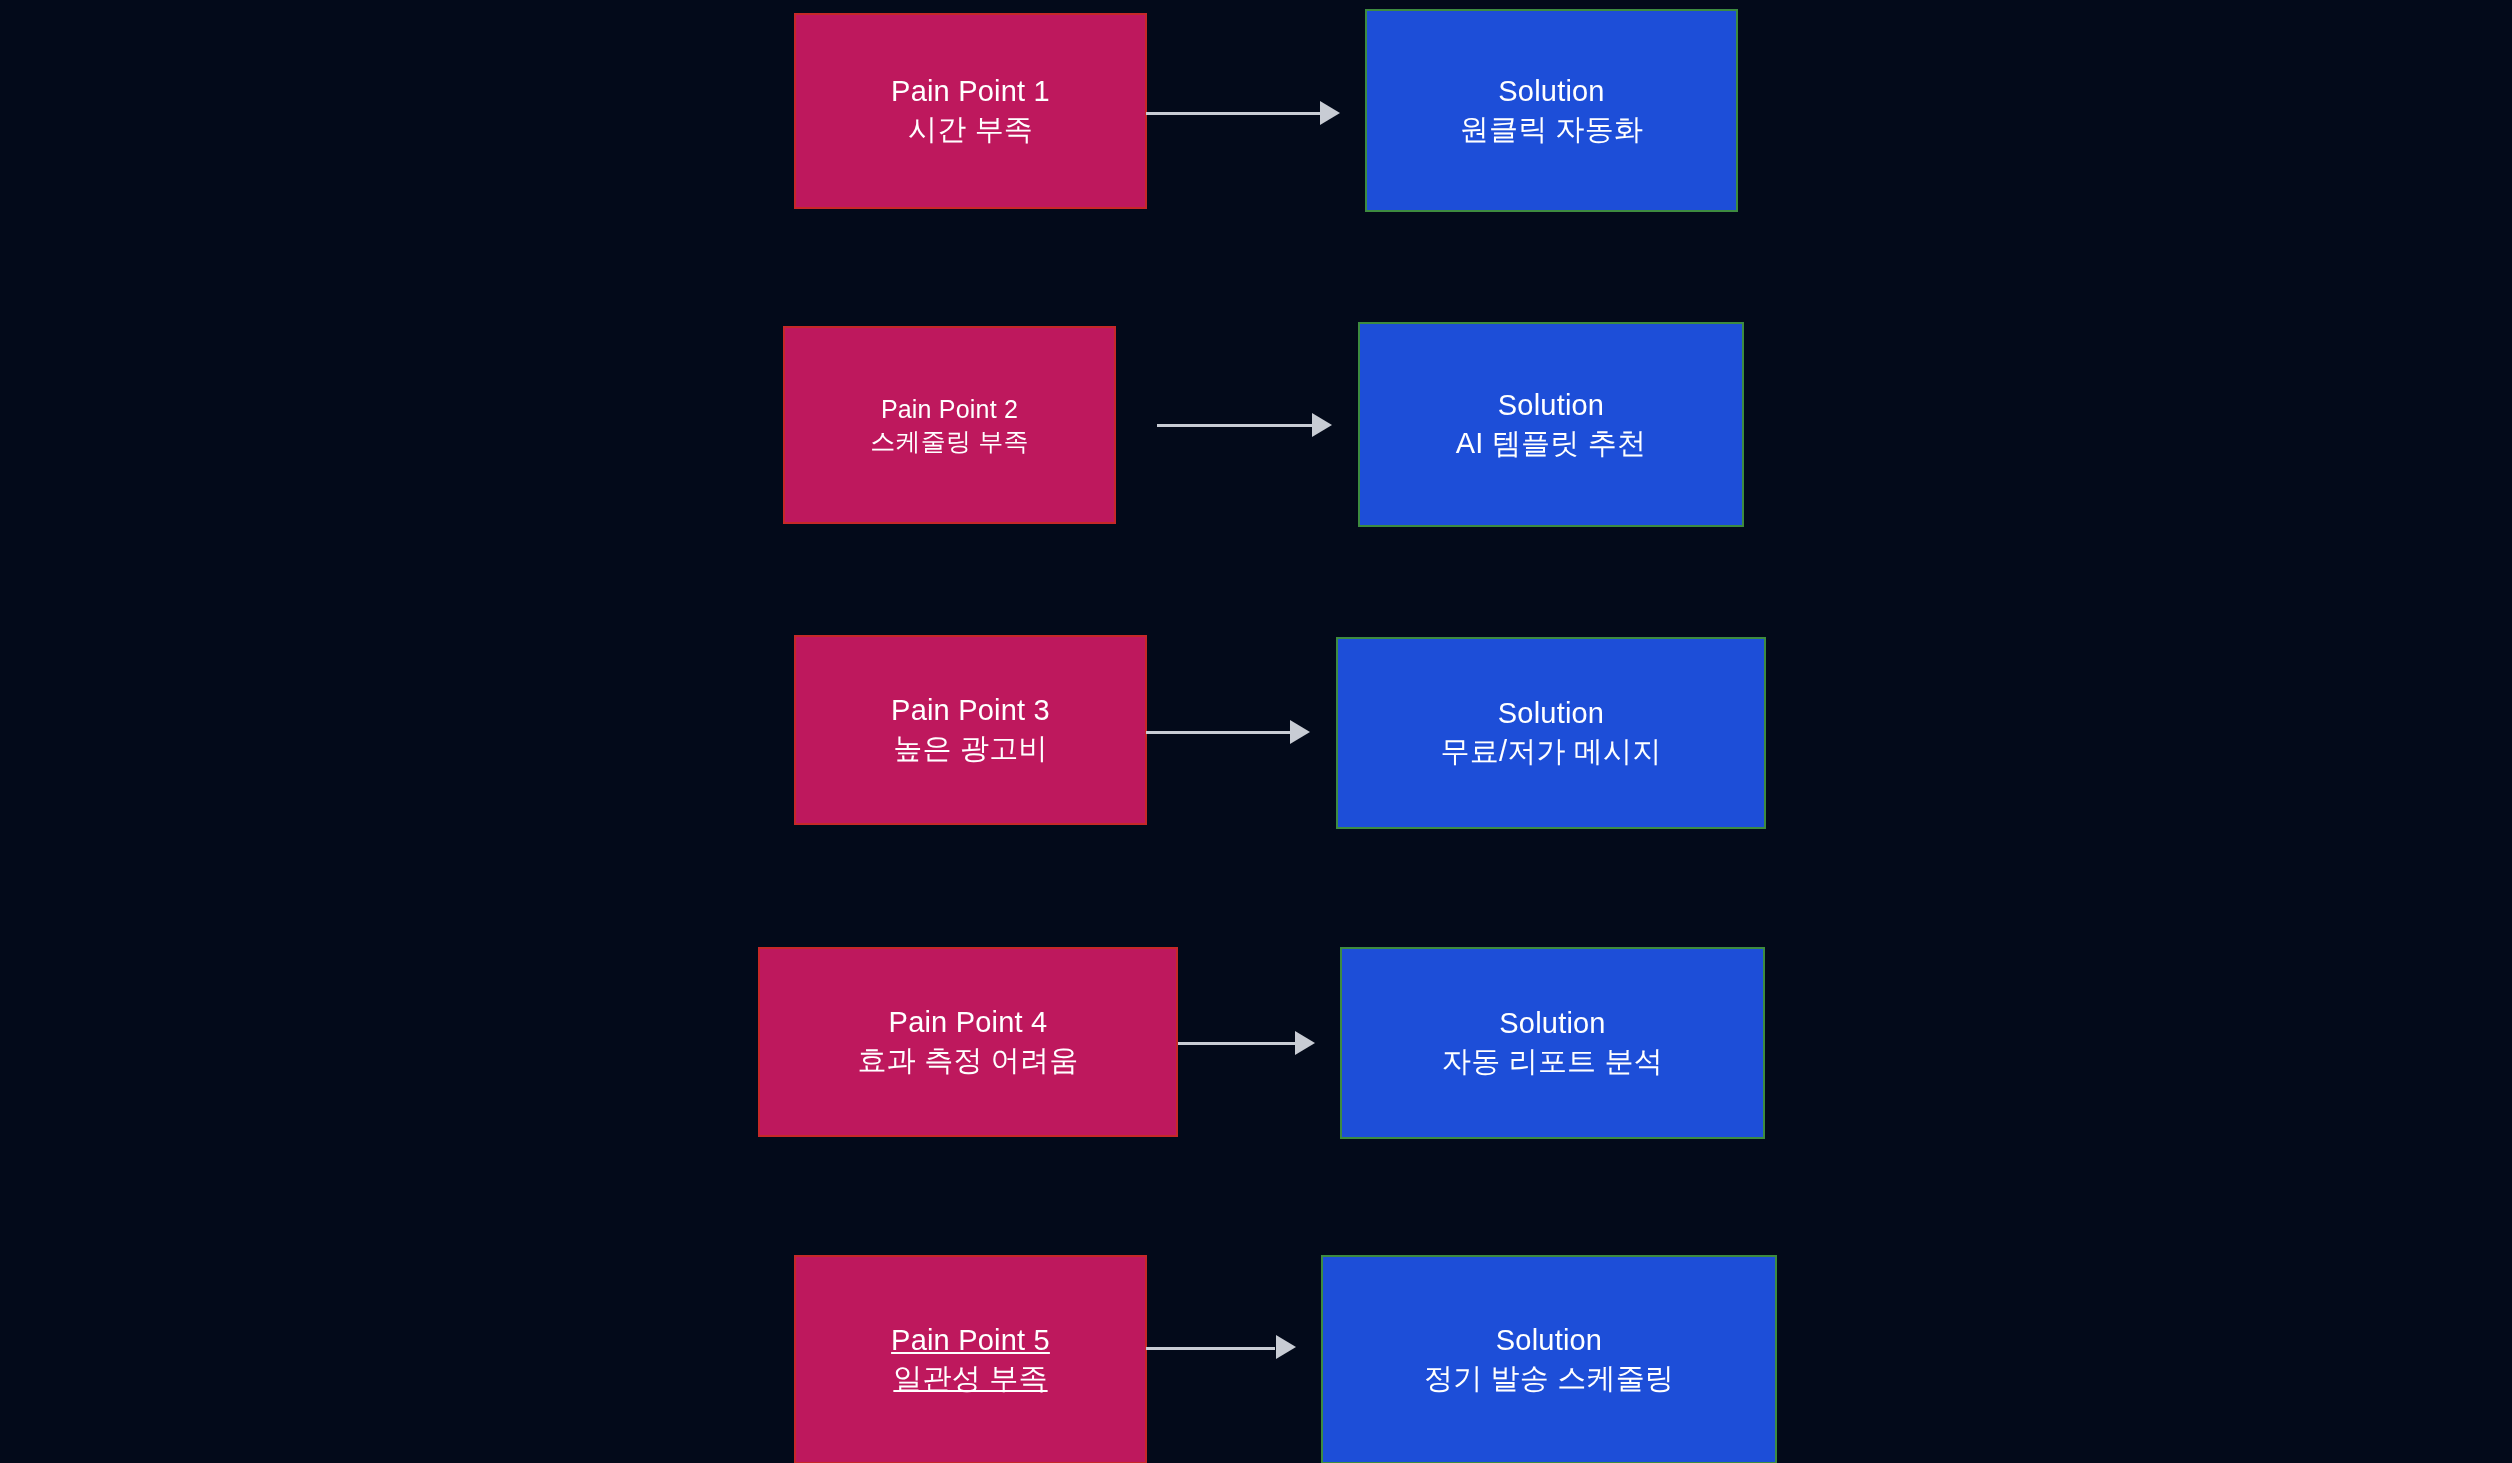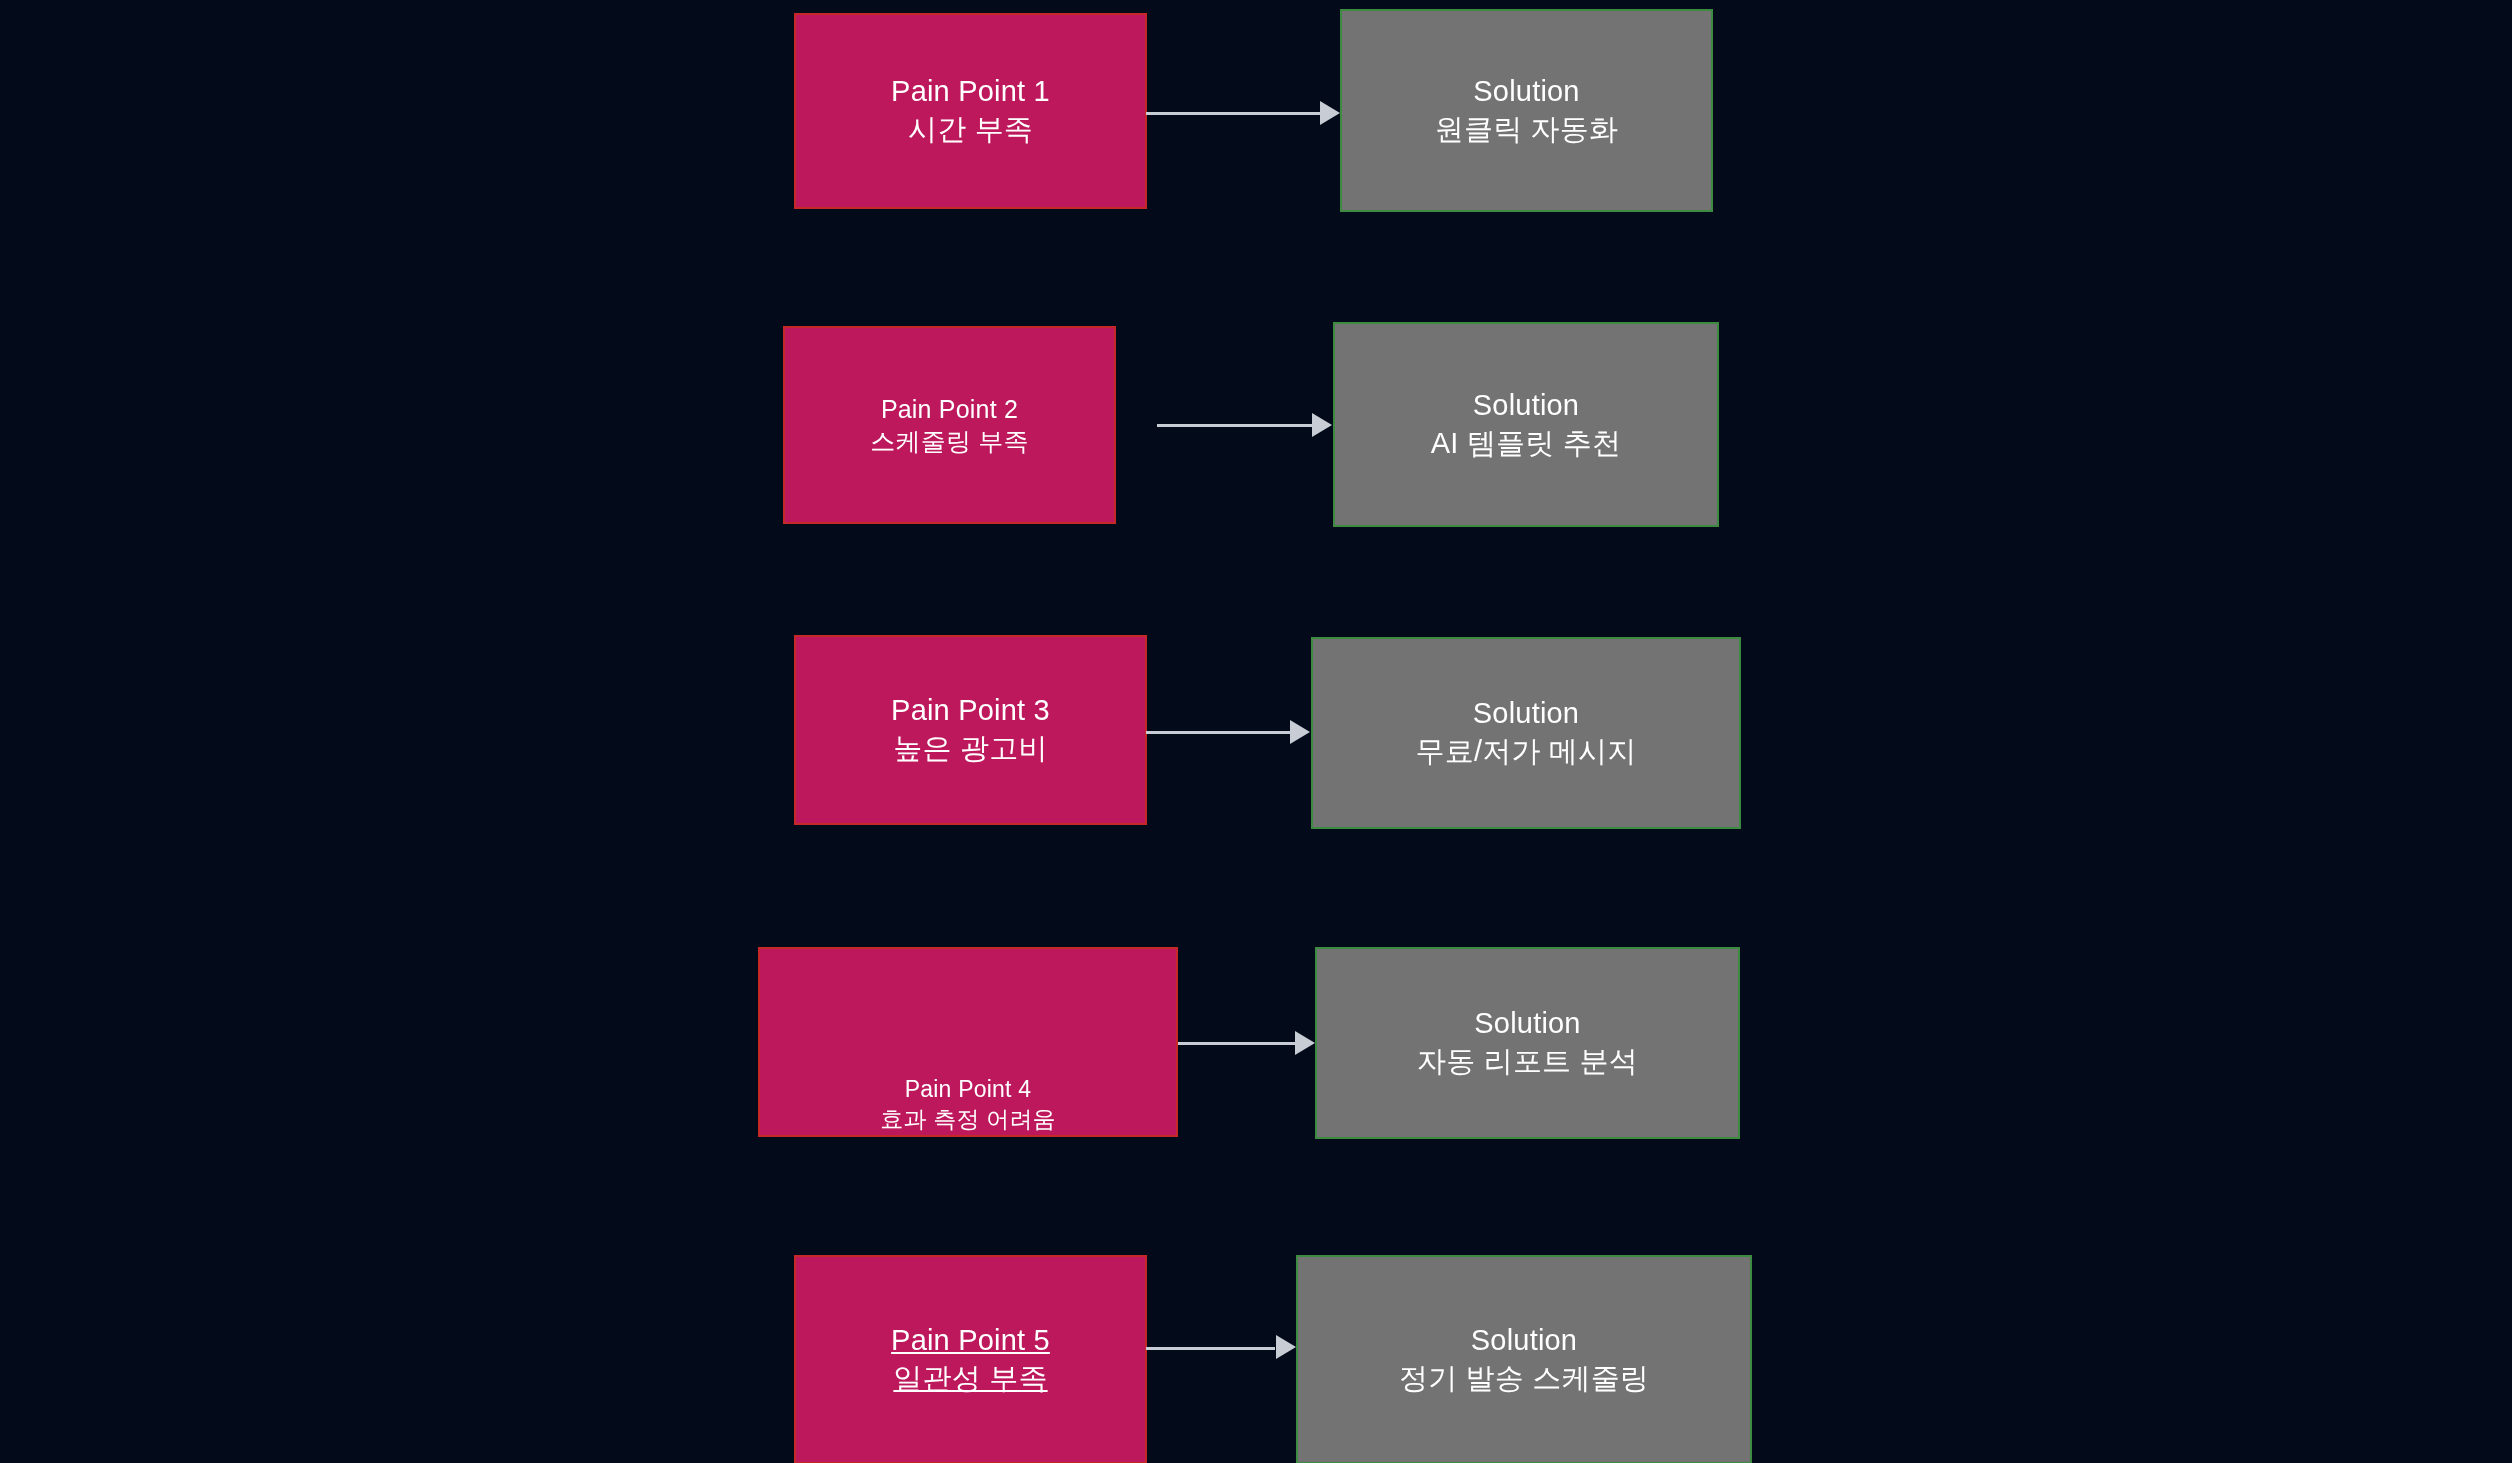--- a/index.html
+++ b/index.html
@@ -35,22 +35,23 @@
     letter-spacing: 0.2px;
     white-space: nowrap;
   }
 
   .node.pain {
     background: #be185d;
     border: 2.8px solid #c62828;
   }
 
   .node.solution {
-    background: #737373;
+    background: #1d4ed8;
     border: 2.8px solid #3d8b40;
+    margin-left: 25px;
   }
 
   .node .line1,
   .node .line2 {
     display: block;
   }
 
   .edge-line {
     position: absolute;
     background: #c8ccd4;
@@ -93,21 +94,21 @@
     <div class="node pain" style="left: 794px; top: 635px; width: 353px; height: 190px; font-size: 29px;">
       <span class="line1">Pain Point 3</span>
       <span class="line2">높은 광고비</span>
     </div>
     <div class="node solution" style="left: 1311px; top: 637px; width: 430px; height: 192px; font-size: 29px;">
       <span class="line1">Solution</span>
       <span class="line2">무료/저가 메시지</span>
     </div>
     <div class="edge-line" style="left: 1146px; top: 731px; width: 144px;"></div>
     <div class="edge-head" style="left: 1290px; top: 720px;"></div>
-    <div class="node pain" style="left: 758px; top: 947px; width: 420px; height: 190px; font-size: 23px; justify-content: flex-end;">
+    <div class="node pain" style="left: 758px; top: 947px; width: 420px; height: 190px; font-size: 29px;">
       <span class="line1">Pain Point 4</span>
       <span class="line2">효과 측정 어려움</span>
     </div>
     <div class="node solution" style="left: 1315px; top: 947px; width: 425px; height: 192px; font-size: 29px;">
       <span class="line1">Solution</span>
       <span class="line2">자동 리포트 분석</span>
     </div>
     <div class="edge-line" style="left: 1178px; top: 1042px; width: 117px;"></div>
     <div class="edge-head" style="left: 1295px; top: 1031px;"></div>
     <div class="node pain" style="left: 794px; top: 1255px; width: 353px; height: 209px; font-size: 29px; text-decoration: underline;">

